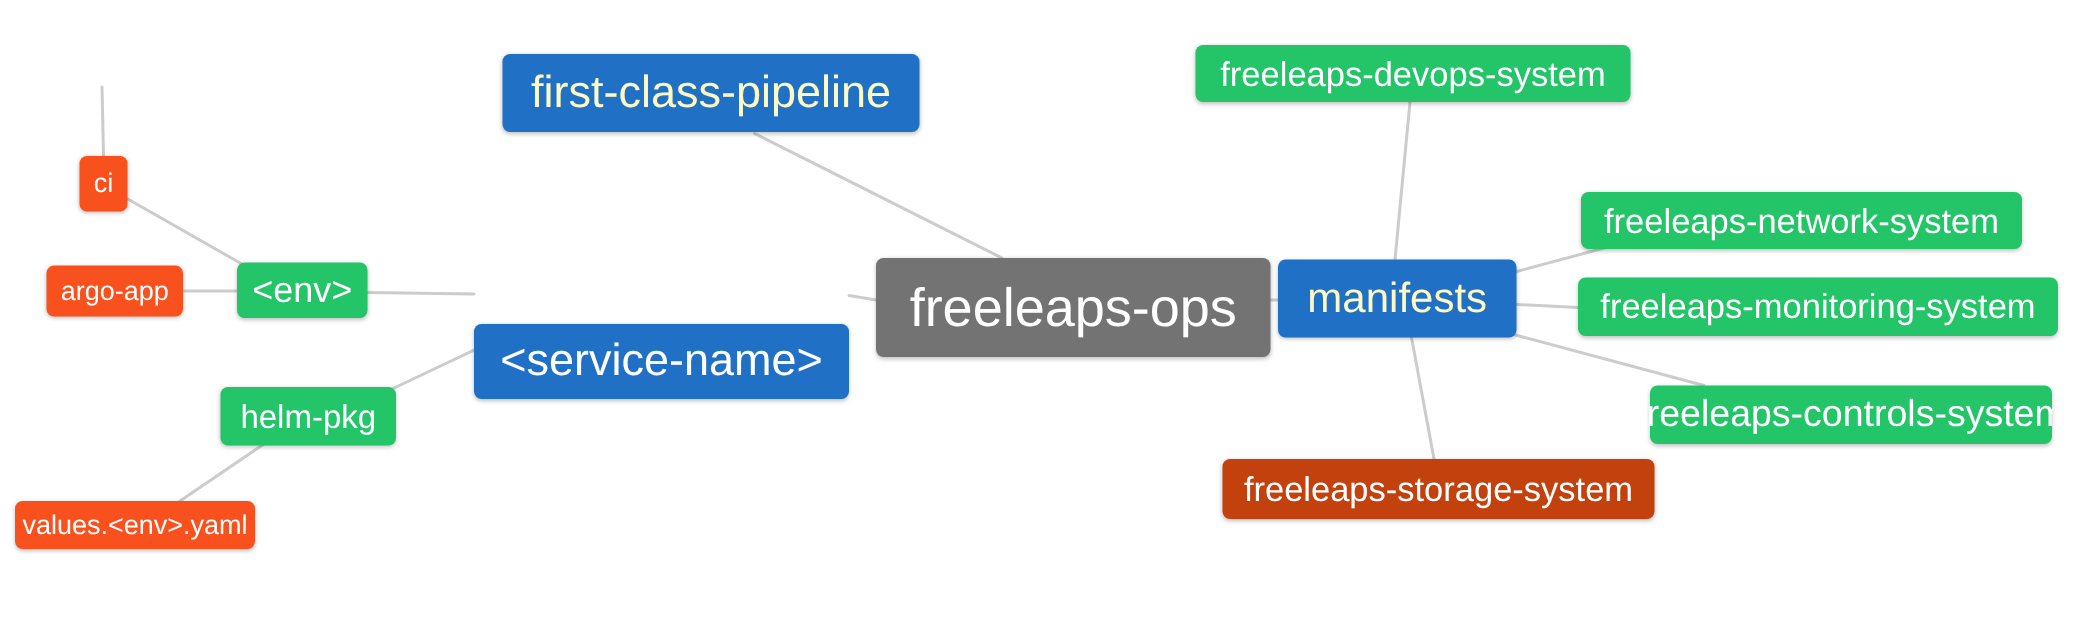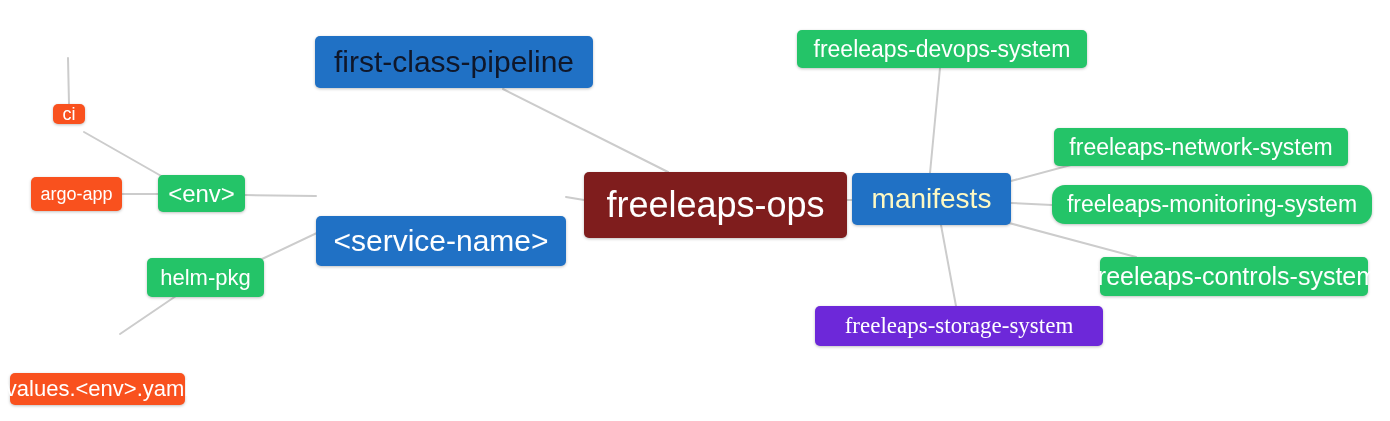--- a/index.html
+++ b/index.html
@@ -29,25 +29,25 @@
     color: #ffffff;
     border-radius: 5px;
     box-shadow: 0 1px 3px rgba(0,0,0,0.25);
     white-space: nowrap;
     box-sizing: border-box;
     cursor: default;
     user-select: none;
   }
   
   .n-jenkinsfile { left: 20px;  top: 27px;  width: 96px;  height: 31px; font-size: 15px; }
-  .n-ci          { left: 53px;  top: 104px; width: 32px;  height: 20px; font-size: 18px; }
+  .n-ci          { left: 53px;  top: 104px; width: 32px;  height: 37px; font-size: 18px; }
   .n-argo-app    { left: 31px;  top: 177px; width: 91px;  height: 34px; font-size: 18px; }
   .n-env         { left: 158px; top: 175px; width: 87px;  height: 37px; font-size: 24px; }
   .n-helm-pkg    { left: 147px; top: 258px; width: 117px; height: 39px; font-size: 22px; }
-  .n-values      { left: 10px;  top: 334px; width: 175px; height: 32px; font-size: 22px; margin-top: 39px; }
+  .n-values      { left: 10px;  top: 334px; width: 160px; height: 32px; font-size: 18px; }
   .n-fcp         { left: 315px; top: 36px;  width: 278px; height: 52px; font-size: 30px; }
   .n-service     { left: 316px; top: 172px; width: 250px; height: 50px; font-size: 30px; margin-top: 44px; }
   .n-ops         { left: 584px; top: 172px; width: 263px; height: 66px; font-size: 36px; }
   .n-manifests   { left: 852px; top: 173px; width: 159px; height: 52px; font-size: 28px; }
   .n-devops      { left: 797px; top: 30px;  width: 290px; height: 38px; font-size: 23px; }
   .n-network     { left: 1054px;top: 112px; width: 294px; height: 38px; font-size: 23px; }
   .n-monitoring  { left: 1052px;top: 185px; width: 320px; height: 39px; font-size: 23px; }
   .n-controls    { left: 1100px;top: 257px; width: 268px; height: 39px; font-size: 25px; }
   .n-storage     { left: 815px; top: 306px; width: 288px; height: 40px; font-size: 23px; }
 </style>
@@ -77,31 +77,31 @@
   <div class="node n-ci" style="background: rgb(249, 81, 30); color: rgb(255, 255, 255);">ci</div>
 
   <div class="node n-argo-app" style="background: rgb(249, 81, 30); color: rgb(255, 255, 255);">argo-app</div>
 
   <div class="node n-env" style="background: rgb(36, 196, 104); color: rgb(255, 255, 255);">&lt;env&gt;</div>
 
   <div class="node n-helm-pkg" style="background: rgb(36, 196, 104); color: rgb(255, 255, 255);">helm-pkg</div>
 
   <div class="node n-values" style="background: rgb(249, 81, 30); color: rgb(255, 255, 255);">values.&lt;env&gt;.yaml</div>
 
-  <div class="node n-fcp" style="background: rgb(32, 113, 197); color: #0f172a;">first-class-pipeline</div>
+  <div class="node n-fcp" style="background: rgb(32, 113, 197); color: #fef9c3; margin-left: 20px;">first-class-pipeline</div>
 
   <div class="node n-service" style="background: rgb(32, 113, 197); color: rgb(255, 255, 255);">&lt;service-name&gt;</div>
 
-  <div class="node n-ops" style="background: #7f1d1d; color: rgb(255, 255, 255);">freeleaps-ops</div>
+  <div class="node n-ops" style="background: #737373; color: rgb(255, 255, 255);">freeleaps-ops</div>
 
   <div class="node n-manifests" style="background: rgb(32, 113, 197); color: #fef9c3;">manifests</div>
 
   <div class="node n-devops" style="background: rgb(36, 196, 104); color: rgb(255, 255, 255);">freeleaps-devops-system</div>
 
   <div class="node n-network" style="background: rgb(36, 196, 104); color: rgb(255, 255, 255); margin-top: 16px;">freeleaps-network-system</div>
 
-  <div class="node n-monitoring" style="background: rgb(36, 196, 104); color: rgb(255, 255, 255); border-radius: 13px;">freeleaps-monitoring-system</div>
+  <div class="node n-monitoring" style="background: rgb(36, 196, 104); color: rgb(255, 255, 255);">freeleaps-monitoring-system</div>
 
   <div class="node n-controls" style="background: rgb(36, 196, 104); color: rgb(255, 255, 255);">freeleaps-controls-system</div>
 
-  <div class="node n-storage" style="background: #6d28d9; color: rgb(255, 255, 255); font-family: Liberation Serif, serif;">freeleaps-storage-system</div>
+  <div class="node n-storage" style="background: #c2410c; color: rgb(255, 255, 255);">freeleaps-storage-system</div>
 
 </div>
 
 </body></html>

